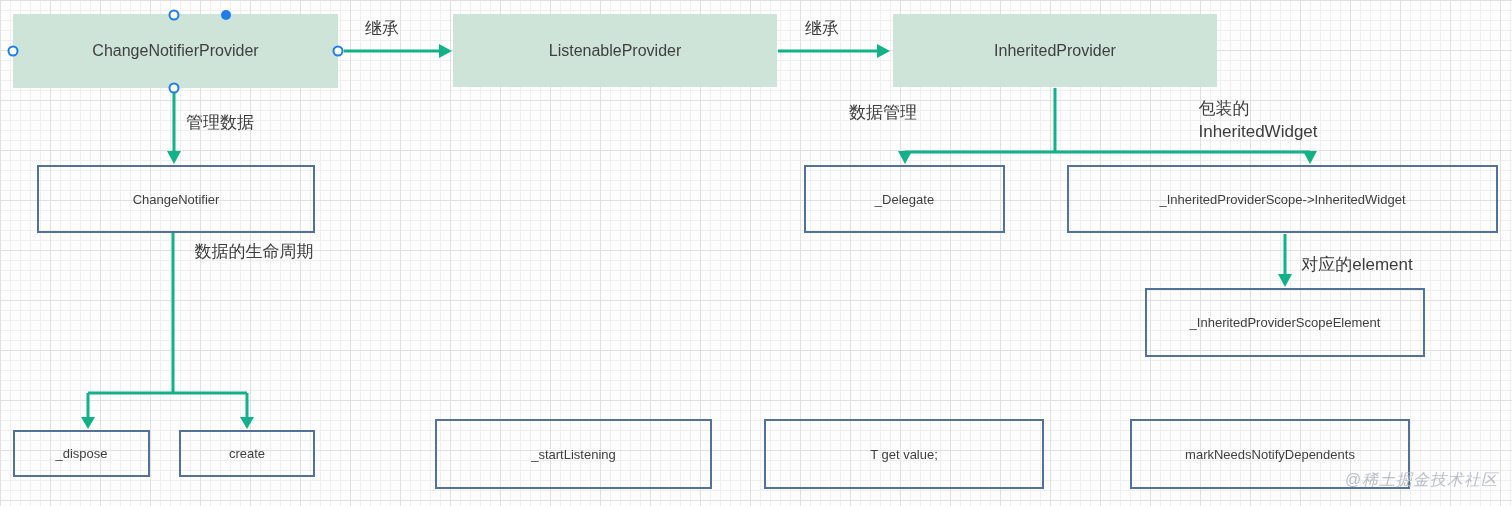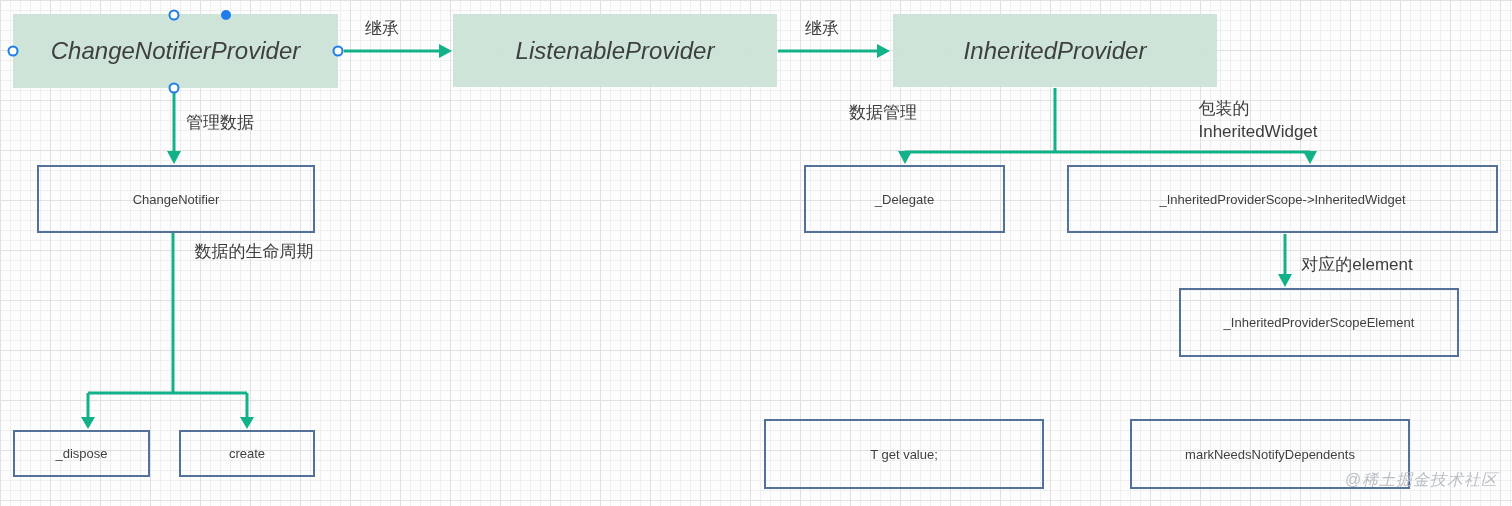--- a/index.html
+++ b/index.html
@@ -17,23 +17,23 @@
       linear-gradient(to bottom,#efefef 1px,transparent 1px);
     background-size:50px 50px,50px 50px,10px 10px,10px 10px;
   }
   svg.layer{position:absolute;left:0;top:0;z-index:1;pointer-events:none;}
   svg.layer *{pointer-events:auto;}
   #handles{z-index:4;}
   .node{
     position:absolute;z-index:2;display:flex;align-items:center;justify-content:center;
     text-align:center;color:#3f3f3f;box-sizing:border-box;
   }
-  .node.green{background:rgba(203,227,214,0.95);font-size:24px;font-style:italic;}
+  .node.green{background:rgba(203,227,214,0.95);font-size:16px;}
   .node.outlined{background:transparent;border:2px solid #54719a;font-size:13px;}
-  .node.wrap{word-break:break-all;line-height:24px;padding:0 7px;margin-left:34px;}
+  .node.wrap{word-break:break-all;line-height:24px;padding:0 7px;}
   .elabel{
     position:absolute;z-index:3;color:#3d3d3d;font-size:17px;white-space:nowrap;
     transform:translate(-50%,-50%);
   }
   .elabel.twoline{line-height:23px;white-space:normal;}
   .watermark{
     position:absolute;z-index:5;color:#b9bec4;font-size:16px;white-space:nowrap;
     transform:translate(-100%,0);letter-spacing:1px;font-style:italic;
   }
 </style>
@@ -82,20 +82,21 @@
   <div class="node green" style="left:13px;top:14px;width:325px;height:74px">ChangeNotifierProvider</div>
   <div class="node green" style="left:893px;top:14px;width:324px;height:73px">InheritedProvider</div>
   <div class="node green" style="left:453px;top:14px;width:324px;height:73px">ListenableProvider</div>
 
   <div class="node outlined" style="left:37px;top:165px;width:278px;height:68px">ChangeNotifier</div>
   <div class="node outlined" style="left:804px;top:165px;width:201px;height:68px">_Delegate</div>
   <div class="node outlined" style="left:1067px;top:165px;width:431px;height:68px">_InheritedProviderScope-&gt;InheritedWidget</div>
   <div class="node outlined wrap" style="left:1145px;top:288px;width:280px;height:69px">_InheritedProviderScopeElement</div>
   <div class="node outlined" style="left:13px;top:430px;width:137px;height:47px">_dispose</div>
   <div class="node outlined" style="left:179px;top:430px;width:136px;height:47px">create</div>
+  <div class="node outlined" style="left:435px;top:419px;width:277px;height:70px">_startListening</div>
   <div class="node outlined" style="left:764px;top:419px;width:280px;height:70px">T get value;</div>
   <div class="node outlined" style="left:1130px;top:419px;width:280px;height:70px">markNeedsNotifyDependents</div>
 
   <div class="elabel" style="left:382px;top:28px">继承</div>
   <div class="elabel" style="left:822px;top:28px">继承</div>
   <div class="elabel" style="left:220px;top:122px">管理数据</div>
   <div class="elabel" style="left:883px;top:112px">数据管理</div>
   <div class="elabel twoline" style="left:1258px;top:120px">
     <span>包装的</span><br>
     <span>InheritedWidget</span>

